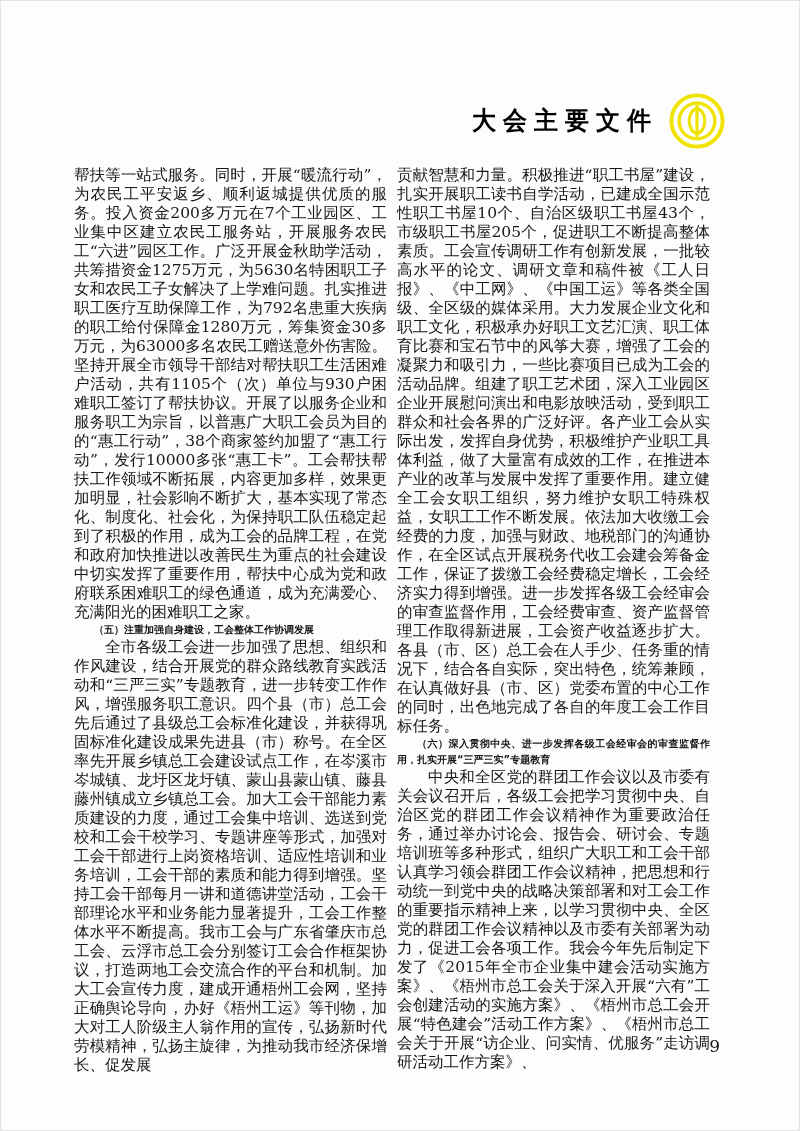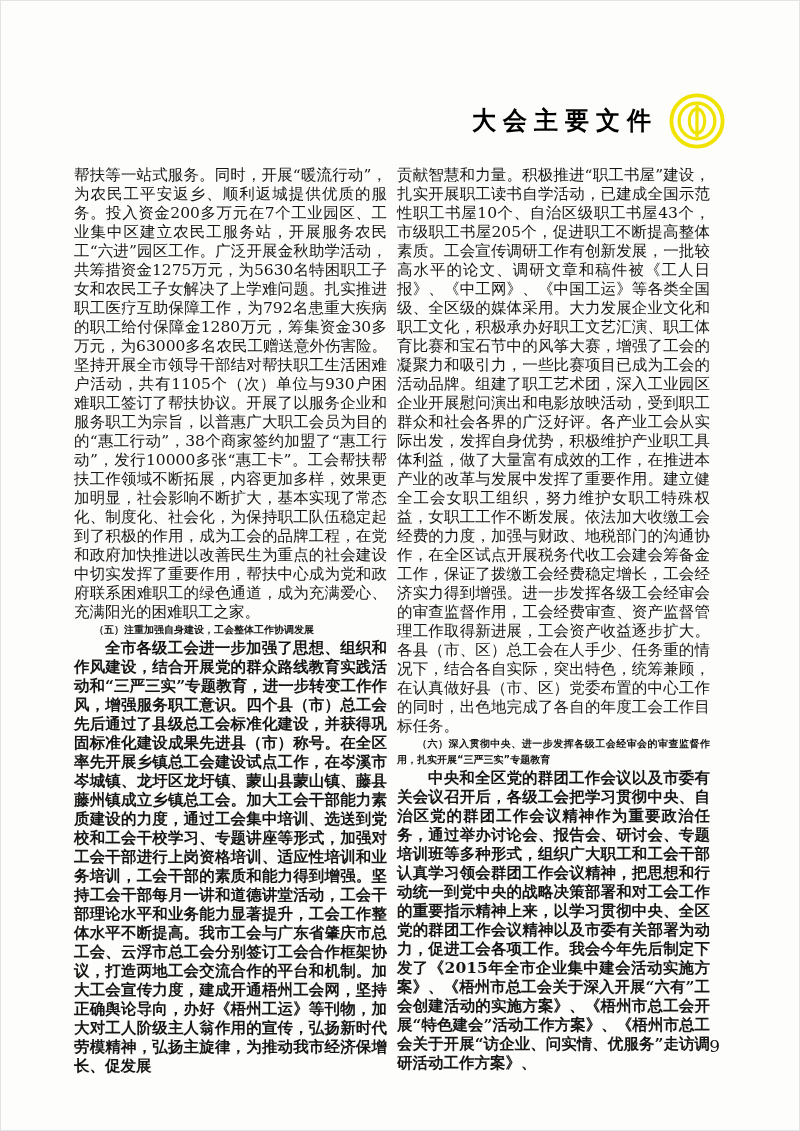--- a/index.html
+++ b/index.html
@@ -22,21 +22,21 @@
   .columns {
     position:absolute; top:166px; left:74px; width:644px;
     display:flex; gap:10px;
   }
   .col { width:313px; }
   .col p {
     margin:0; font-size:15.5px; line-height:19px;
     text-align:justify; text-justify:inter-ideograph;
     word-break:break-all; color:#161616;
   }
-  .col p.indent { text-indent:2em;font-weight:bold; }
+  .col p.indent { text-indent:2em; }
   .col p.heading {
     font-weight:700;
     font-family:"DejaVu Sans","Liberation Sans",sans-serif;
     font-size:10px; line-height:16px;
   }
   .page-number {
     position:absolute; top:1036px; right:80px;
     font-size:17px; color:#111;
     font-family:"DejaVu Serif","Liberation Serif",serif;
   }

